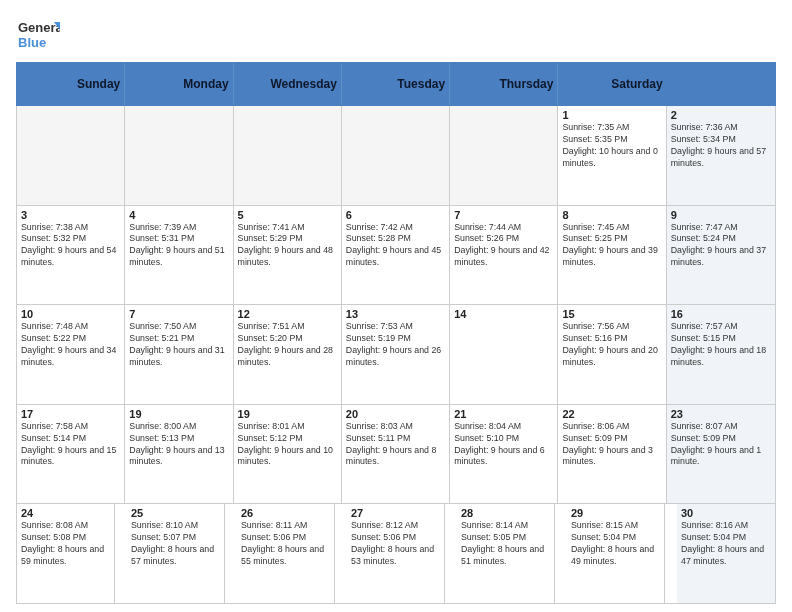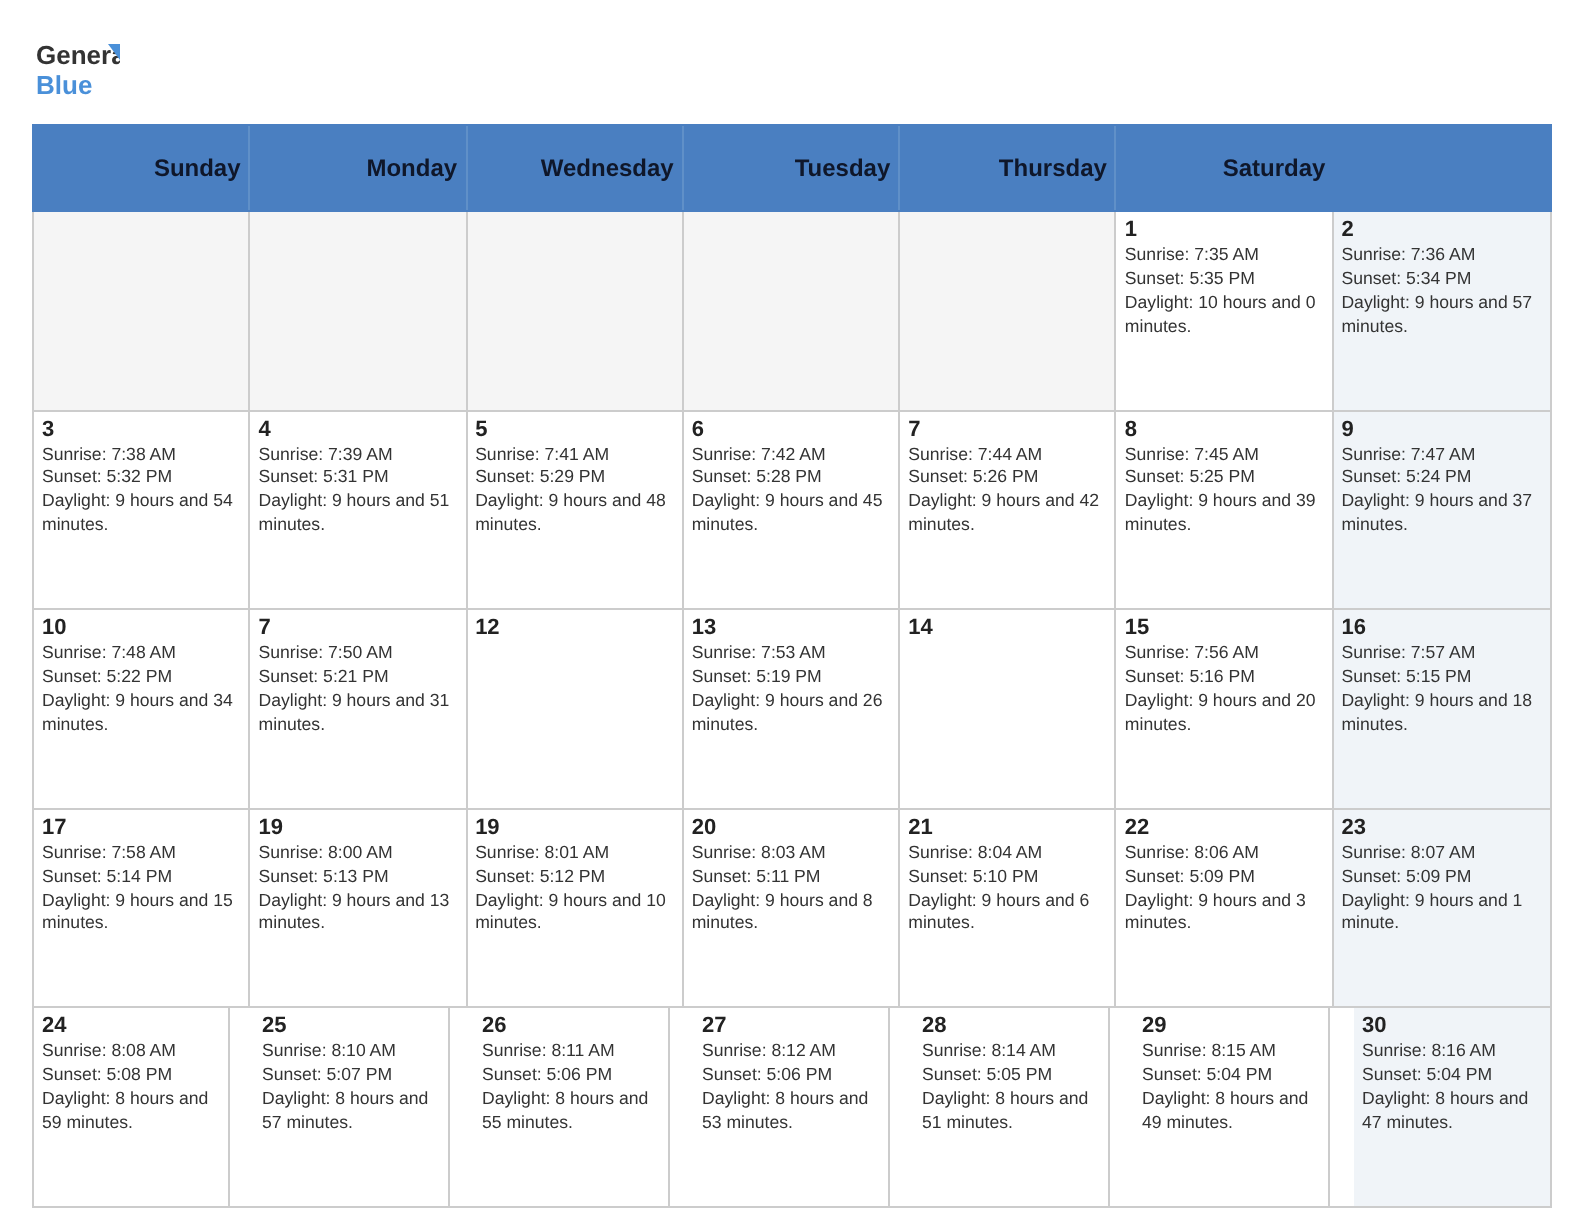--- a/index.html
+++ b/index.html
@@ -189,20 +189,21 @@
           <div class="cal-cell">
         <div class="day-number">10</div>
         <div class="day-info">Sunrise: 7:48 AM<br>Sunset: 5:22 PM<br>Daylight: 9 hours and 34 minutes.</div>
       </div>
           <div class="cal-cell">
         <div class="day-number">7</div>
         <div class="day-info">Sunrise: 7:50 AM<br>Sunset: 5:21 PM<br>Daylight: 9 hours and 31 minutes.</div>
       </div>
           <div class="cal-cell">
         <div class="day-number">12</div>
+        <div class="day-info">Sunrise: 7:51 AM<br>Sunset: 5:20 PM<br>Daylight: 9 hours and 28 minutes.</div>
       </div>
           <div class="cal-cell">
         <div class="day-number">13</div>
         <div class="day-info">Sunrise: 7:53 AM<br>Sunset: 5:19 PM<br>Daylight: 9 hours and 26 minutes.</div>
       </div>
           <div class="cal-cell">
         <div class="day-number">14</div>
       </div>
           <div class="cal-cell">
         <div class="day-number">15</div>

